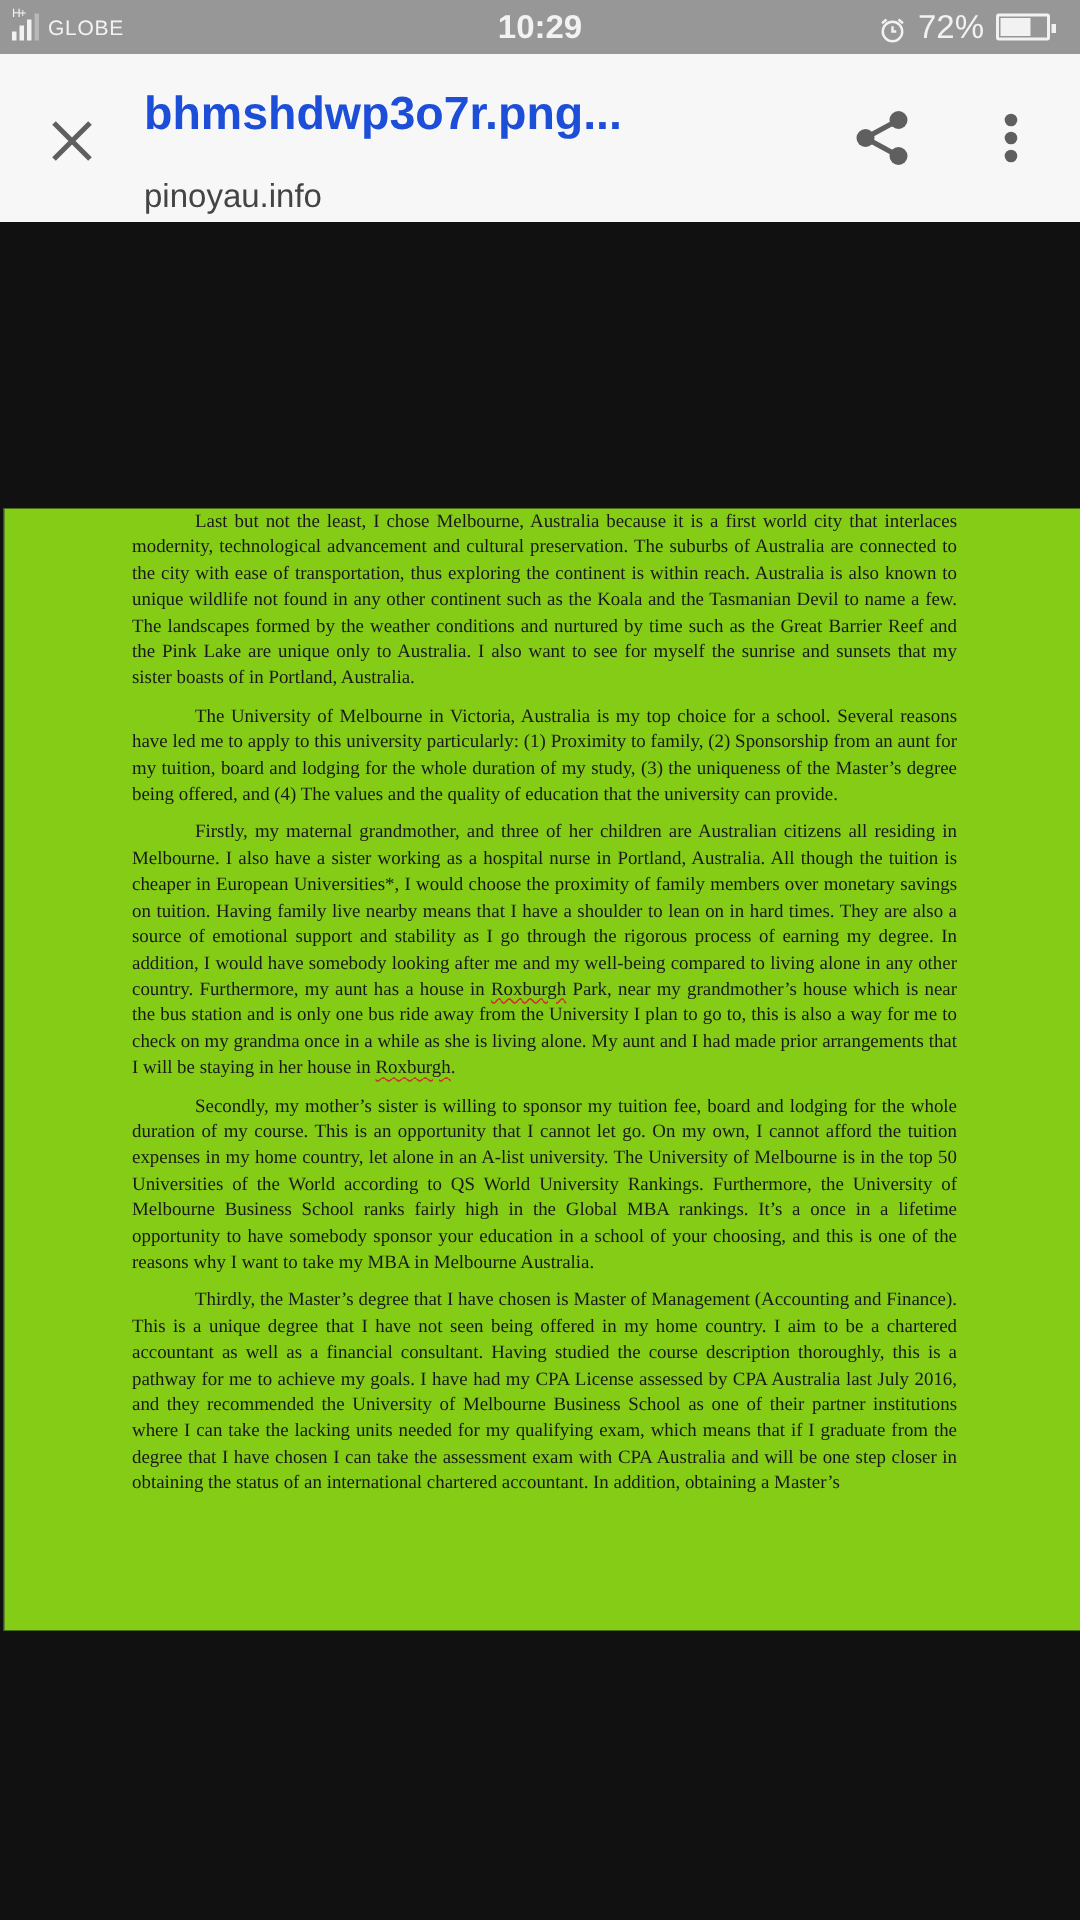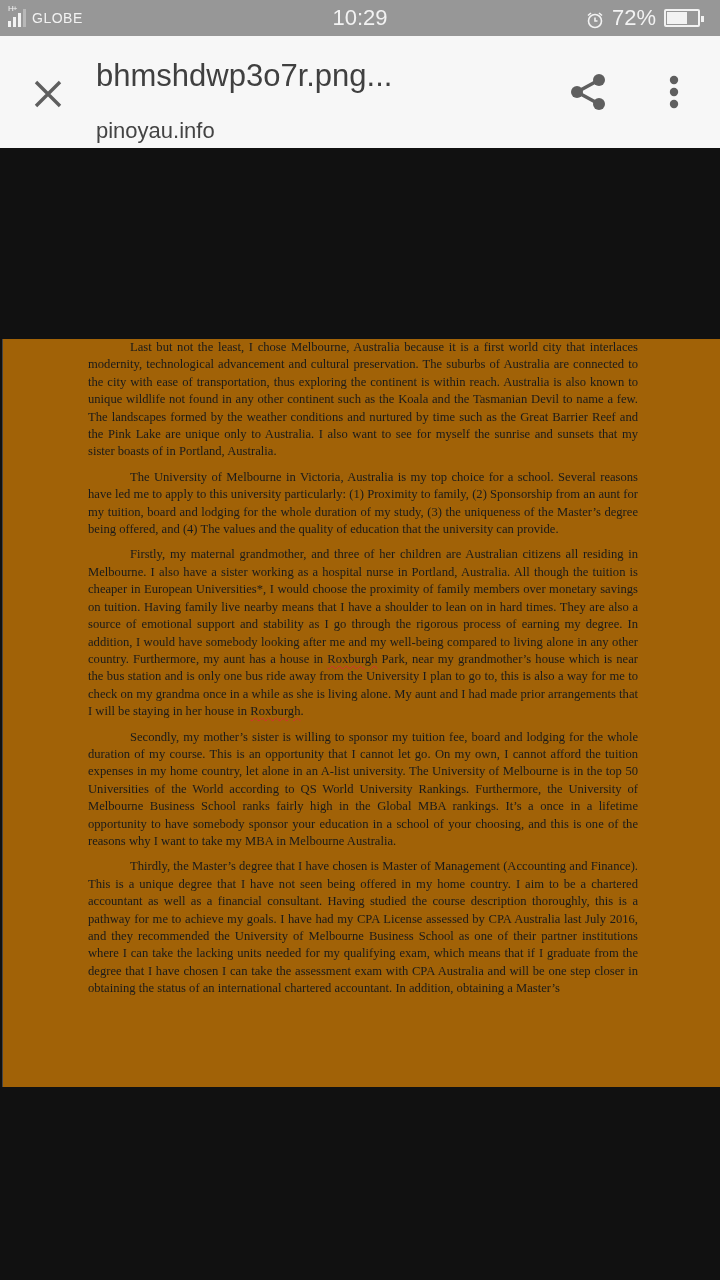--- a/index.html
+++ b/index.html
@@ -13,42 +13,42 @@
       position: absolute; left: 0; top: 0; width: 720px; height: 36px;
       background: #979797; color: #f2f2f2;
       display: flex; align-items: center; font-size: 22px;
     }
     .sb-left { position: absolute; left: 8px; top: 0; height: 36px; display: flex; align-items: center; }
     .sb-signal { display: flex; align-items: flex-end; height: 18px; margin-right: 6px; gap: 2px; position: relative; }
     .sb-signal .net { position: absolute; left: 0; top: -4px; font-size: 8px; line-height: 8px; color: #f2f2f2; letter-spacing: -1px; }
     .sb-signal .bar { width: 3px; background: #f2f2f2; }
     .sb-signal .bar.dim { background: #b8b8b8; }
     .sb-carrier { font-size: 14px; letter-spacing: 0.5px; }
-    .sb-time { position: absolute; left: 0; width: 720px; text-align: center; top: 0; line-height: 36px; pointer-events: none; }
+    .sb-time { position: absolute; left: 0; width: 720px; text-align: center; top: 0; line-height: 36px; pointer-events: none; font-weight: bold; }
     .sb-right { position: absolute; right: 20px; top: 0; height: 36px; display: flex; align-items: center; gap: 8px; }
     .alarm-icon { width: 18px; height: 18px; position: relative; }
     .battery-icon { width: 36px; height: 18px; border: 2px solid #f2f2f2; border-radius: 2px; position: relative; box-sizing: border-box; }
     .battery-icon .fill { position: absolute; left: 1px; top: 1px; bottom: 1px; background: #f2f2f2; }
     .battery-icon::after { content: ""; position: absolute; right: -6px; top: 5px; width: 3px; height: 6px; background: #f2f2f2; }
 
     .toolbar {
       position: absolute; left: 0; top: 36px; width: 720px; height: 112px;
       background: #f7f7f7; display: flex; align-items: center;
     }
     .close-btn { position: absolute; left: 28px; top: 38px; width: 40px; height: 40px; cursor: pointer; }
     .title-block { position: absolute; left: 96px; top: 20px; }
-    .title { font-size: 31px; color: #404040; line-height: 40px; }
+    .title { font-size: 31px; color: #1d4ed8; line-height: 40px; font-weight: bold; }
     .subtitle { font-size: 22px; color: #444444; line-height: 30px; margin-top: 20px; }
     .share-btn { position: absolute; left: 566px; top: 34px; width: 44px; height: 44px; cursor: pointer; }
     .more-btn { position: absolute; left: 660px; top: 34px; width: 28px; height: 44px; cursor: pointer; }
 
     .viewer { position: absolute; left: 0; top: 148px; width: 720px; height: 1132px; background: #111111; }
     .doc-image {
       position: absolute; left: 2px; top: 191px; width: 718px; height: 748px;
-      background: #a16207; overflow: hidden;
+      background: #84cc16; overflow: hidden;
       border-left: 1px solid #444;
     }
     .doc-text {
       position: absolute; left: 85px; top: 0; width: 550px;
       font-family: "Liberation Serif", serif; font-size: 12.6px; line-height: 17.4px;
       color: #1a1a1a; text-align: justify;
     }
     .doc-text p { margin: 0 0 8px 0; text-indent: 42px; }
     .squiggle { text-decoration: underline wavy #d32f2f; text-decoration-thickness: 1px; text-underline-offset: 2px; }
   </style>

